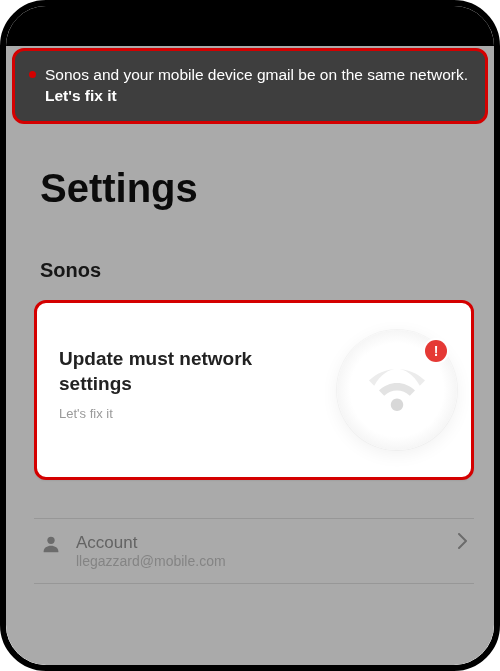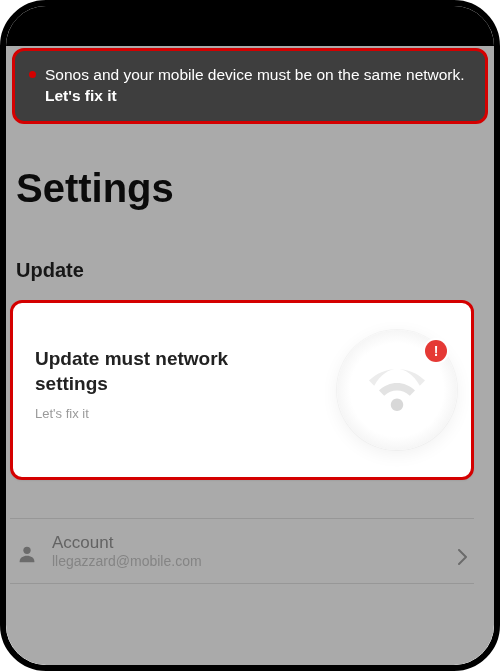--- a/index.html
+++ b/index.html
@@ -95,21 +95,21 @@
     border-radius: 50%;
     background: #d40000;
   }
   .banner .fix { font-weight: 700; }
 
   
   .content {
     position: absolute;
     top: 40px; left: 0; right: 0; bottom: 0;
     background: #f4f4f4;
-    padding: 120px 20px 0 4px;
+    padding: 120px 20px 0 28px;
   }
   .page-title {
     font-size: 40px;
     font-weight: 800;
     color: #111;
     margin-bottom: 48px;
     margin-left: 6px;
   }
   .section-label {
     font-size: 20px;
@@ -168,21 +168,21 @@
     box-shadow: 0 0 0 2px #fff;
   }
 
   
   .account-row {
     margin-top: 38px;
     padding: 14px 6px;
     border-top: 1px solid #d9d9d9;
     border-bottom: 1px solid #d9d9d9;
     display: flex;
-    align-items: flex-end;
+    align-items: flex-start;
     gap: 14px;
     color: #8f8f8f;
   }
   .account-text { flex: 1; }
   .account-title { font-size: 17px; color: #8f8f8f; }
   .account-email { font-size: 14px; color: #bdbdbd; }
 </style>
 </head>
 <body>
 
@@ -211,26 +211,26 @@
             <rect x="0" y="0" width="22" height="12" rx="3" fill="none" stroke="#fff" stroke-width="1"></rect>
             <rect x="2" y="2" width="18" height="8" rx="1.5" fill="#fff"></rect>
             <rect x="23" y="3.5" width="2.2" height="5" rx="1" fill="#fff"></rect>
           </svg>
       </span>
     </div>
   </div>
 
   <div class="banner">
     <span class="dot"></span>
-    <span>Sonos and your mobile device must be on the same network. </span><span class="fix">Let's fix it</span>
+    <span>Sonos and your mobile device gmail be on the same network. </span><span class="fix">Let's fix it</span>
   </div>
 
   <div class="content">
     <div class="page-title">Settings</div>
-    <div class="section-label">Update</div>
+    <div class="section-label">Sonos</div>
 
     <div class="card">
       <div class="card-title">Update must network settings</div>
       <div class="card-sub">Let's fix it</div>
       <div class="wifi-circle">
         <span>
           <svg width="62" height="48" viewBox="0 0 62 48">
             <path d="M31 47c3.4 0 6.2-2.8 6.2-6.2S34.4 34.6 31 34.6s-6.2 2.8-6.2 6.2S27.6 47 31 47z" fill="#d8d8d8"></path>
             <path d="M13 26.5c10-10 26-10 36 0l-5.2 5.2c-7.1-7.1-18.5-7.1-25.6 0L13 26.5z" fill="#e3e3e3"></path>
             <path d="M3 16.5C18.5 1 43.5 1 59 16.5l-5.2 5.2C41-0.5 21-0.5 8.2 21.7L3 16.5z" fill="#ececec"></path>

